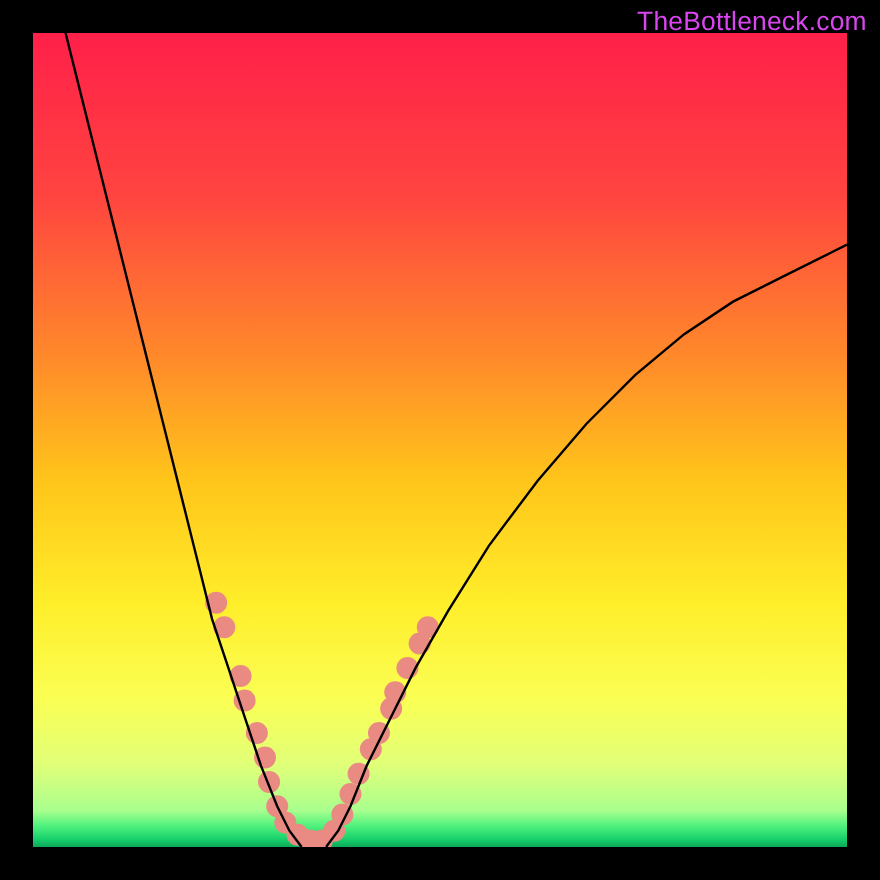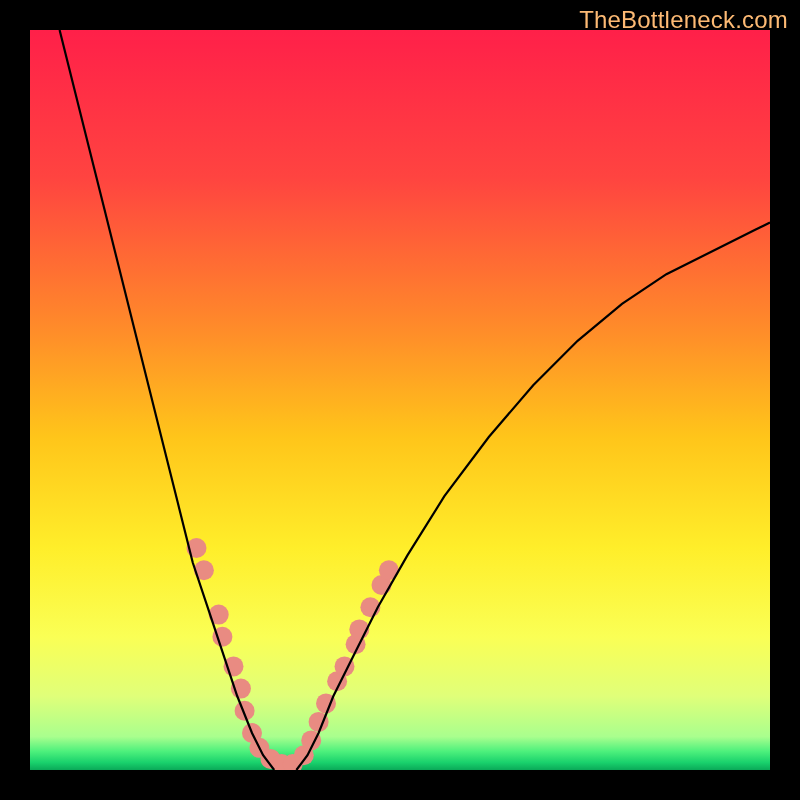--- a/index.html
+++ b/index.html
@@ -9,21 +9,21 @@
     width: 800px;
     height: 800px;
     background: #000;
   }
   .watermark {
     position: absolute;
     top: 6px;
     right: 12px;
     font-family: Arial, Helvetica, sans-serif;
     font-size: 24px;
-    color: #fdba74;
+    color: #d946ef;
     letter-spacing: 0.2px;
     z-index: 10;
   }
   .plot-area {
     position: absolute;
     left: 30px;
     top: 30px;
     width: 740px;
     height: 740px;
     overflow: hidden;

